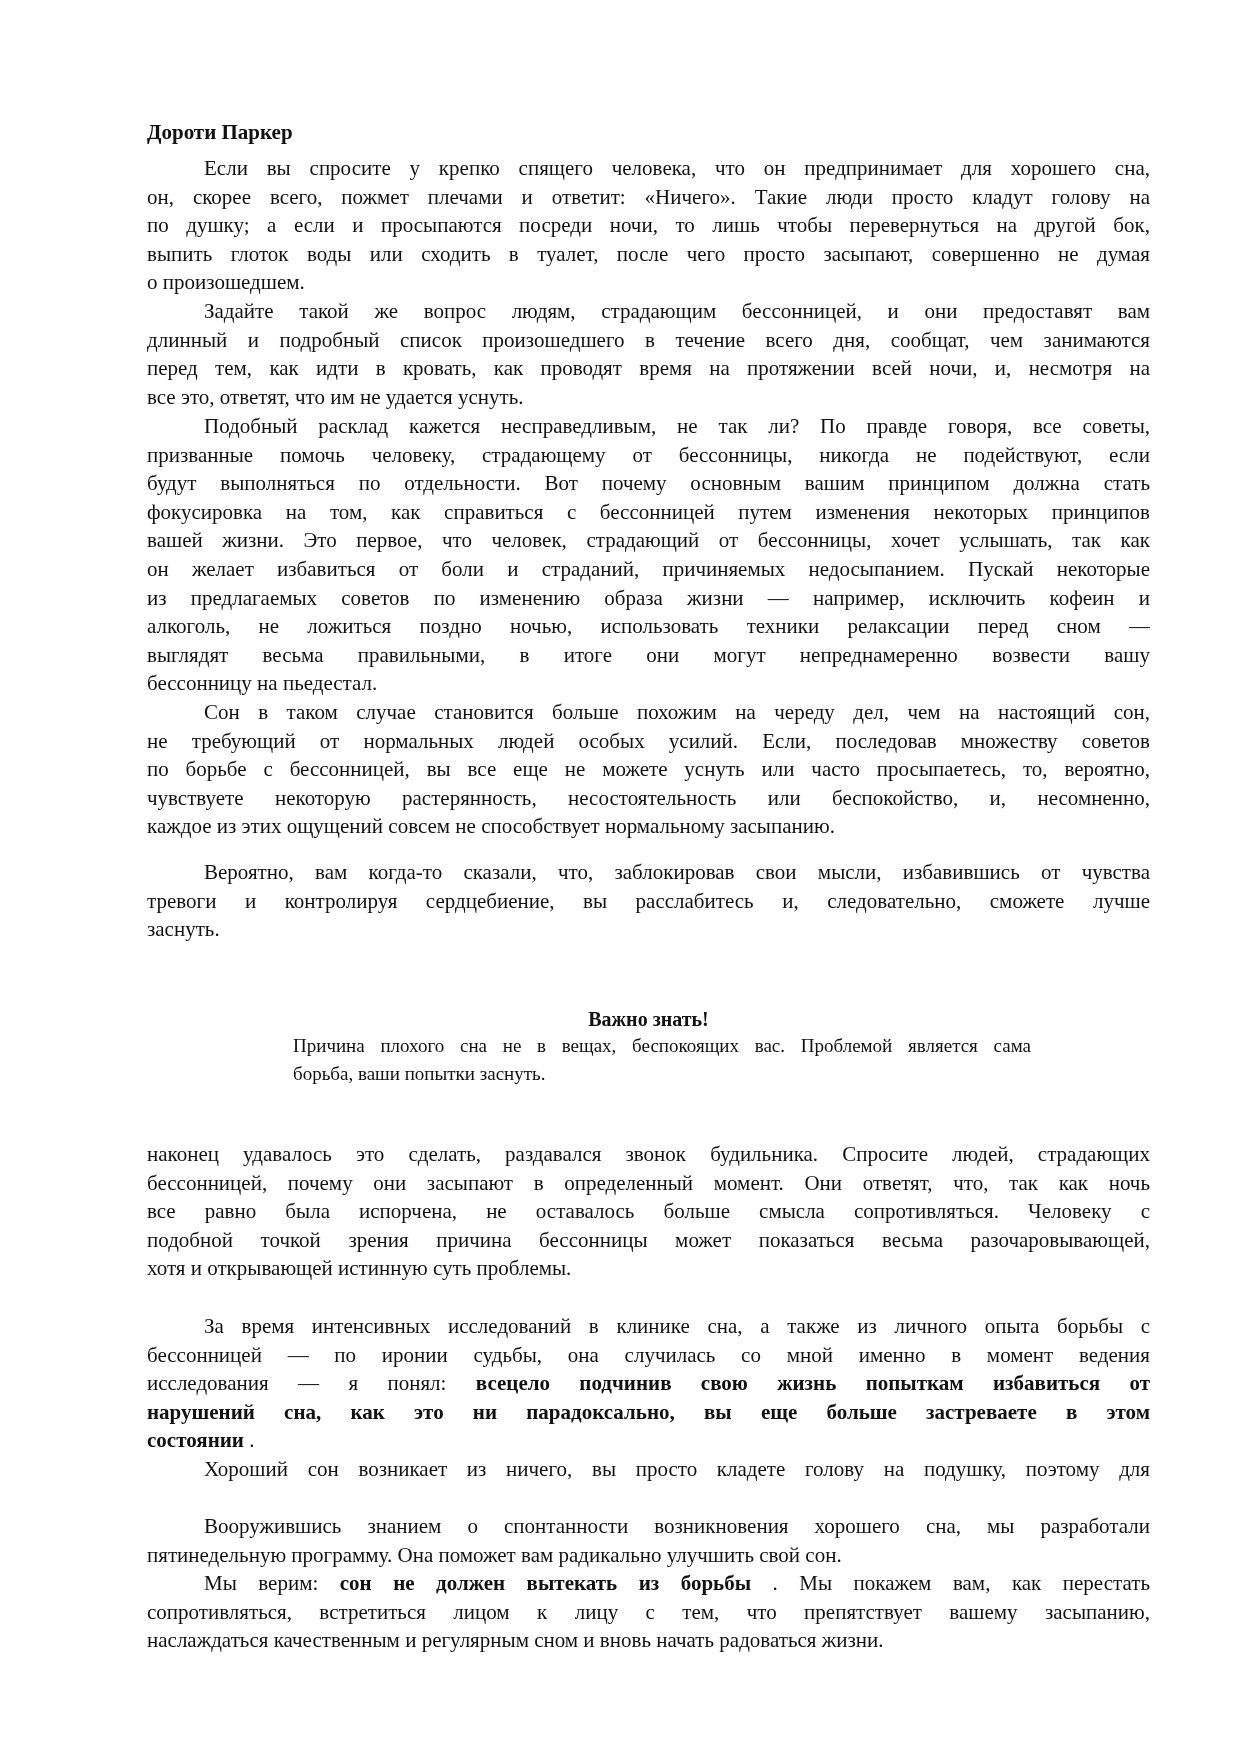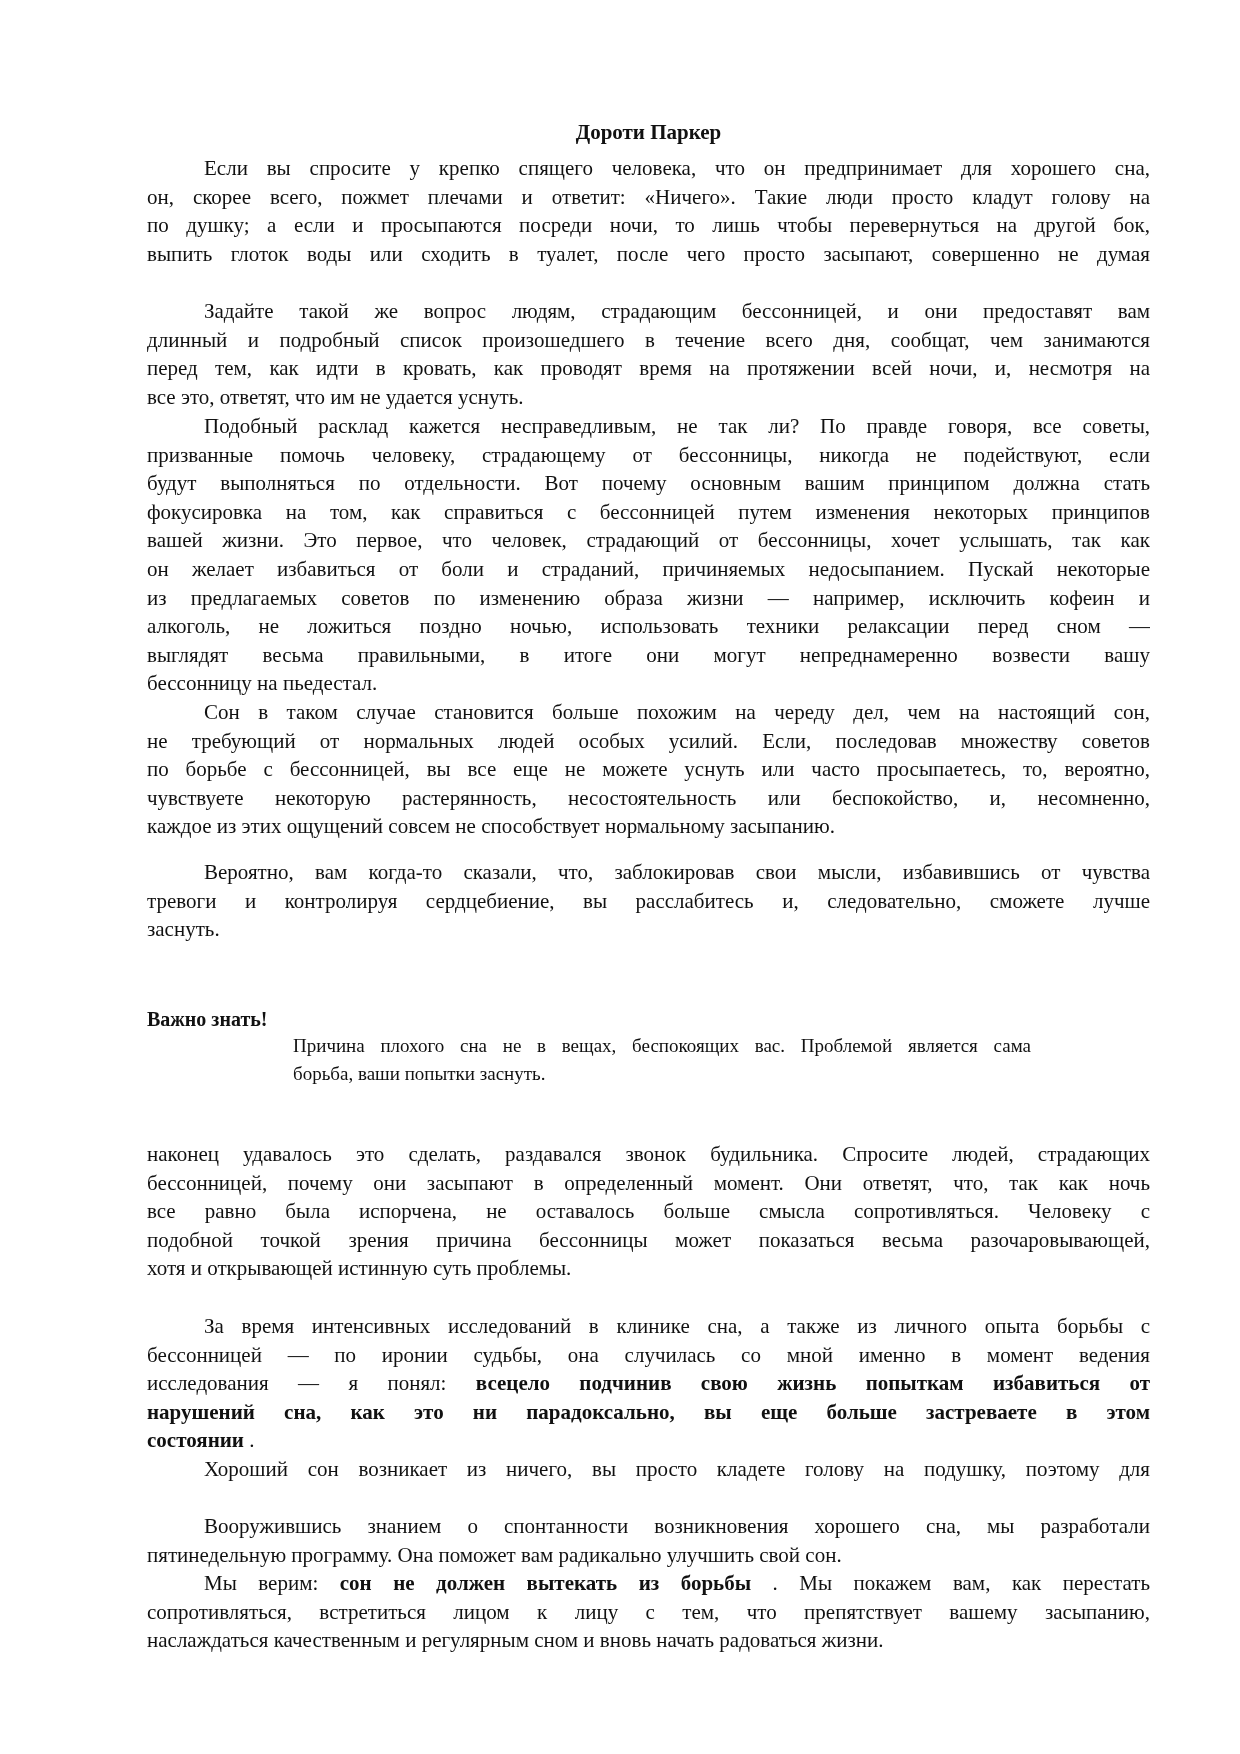--- a/index.html
+++ b/index.html
@@ -1,43 +1,44 @@
 <!DOCTYPE html>
 <html><head>
 <meta charset="utf-8">
 <style>
   html, body { margin: 0; padding: 0; background: #ffffff; }
   body { width: 1240px; height: 1754px; position: relative; overflow: hidden;
          font-family: "Liberation Serif", "DejaVu Serif", serif; color: #111; }
   .page { position: absolute; left: 147px; top: 0; width: 1003px; }
-  .title { position: absolute; top: 118px; left: 0; width: 1003px; text-align: center;
+  .title { position: absolute; top: 118px; left: 0; width: 1003px; 
            font-weight: bold; font-size: 21px; line-height: 28px; }
   .para { position: absolute; left: 0; width: 1003px; font-size: 21px; }
   .line { display: block; height: 28.6px; line-height: 28.6px; white-space: nowrap;
           text-align: justify; text-align-last: justify; overflow: hidden; }
   .line.last { text-align-last: left; }
   .line.indent { padding-left: 57px; }
   .b { font-weight: bold; }
-  .heading2 { position: absolute; top: 1005px; left: 0; width: 1003px; text-align: left;
+  .heading2 { position: absolute; top: 1005px; left: 0; width: 1003px; text-align: center;
               font-weight: bold; font-size: 20px; line-height: 28px; }
   .callout { position: absolute; top: 1032px; left: 113px; width: 738px; font-size: 19px; margin-left: 33px; }
   .callout .line { height: 28px; line-height: 28px; }
 </style>
 </head>
 <body>
 
 <div class="page">
 
   <div class="title">Дороти Паркер</div>
 
   <div class="para" style="top:154px">
     <span class="line indent">Если вы спросите у крепко спящего человека, что он предпринимает для хорошего сна,</span>
     <span class="line">он, скорее всего, пожмет плечами и ответит: «Ничего». Такие люди просто кладут голову на</span>
     <span class="line">по душку; а если и просыпаются посреди ночи, то лишь чтобы перевернуться на другой бок,</span>
     <span class="line">выпить глоток воды или сходить в туалет, после чего просто засыпают, совершенно не думая</span>
+    <span class="line last">о произошедшем.</span>
   </div>
 
   <div class="para" style="top:297px">
     <span class="line indent">Задайте такой же вопрос людям, страдающим бессонницей, и они предоставят вам</span>
     <span class="line">длинный и подробный список произошедшего в течение всего дня, сообщат, чем занимаются</span>
     <span class="line">перед тем, как идти в кровать, как проводят время на протяжении всей ночи, и, несмотря на</span>
     <span class="line last">все это, ответят, что им не удается уснуть.</span>
   </div>
 
   <div class="para" style="top:412px">

